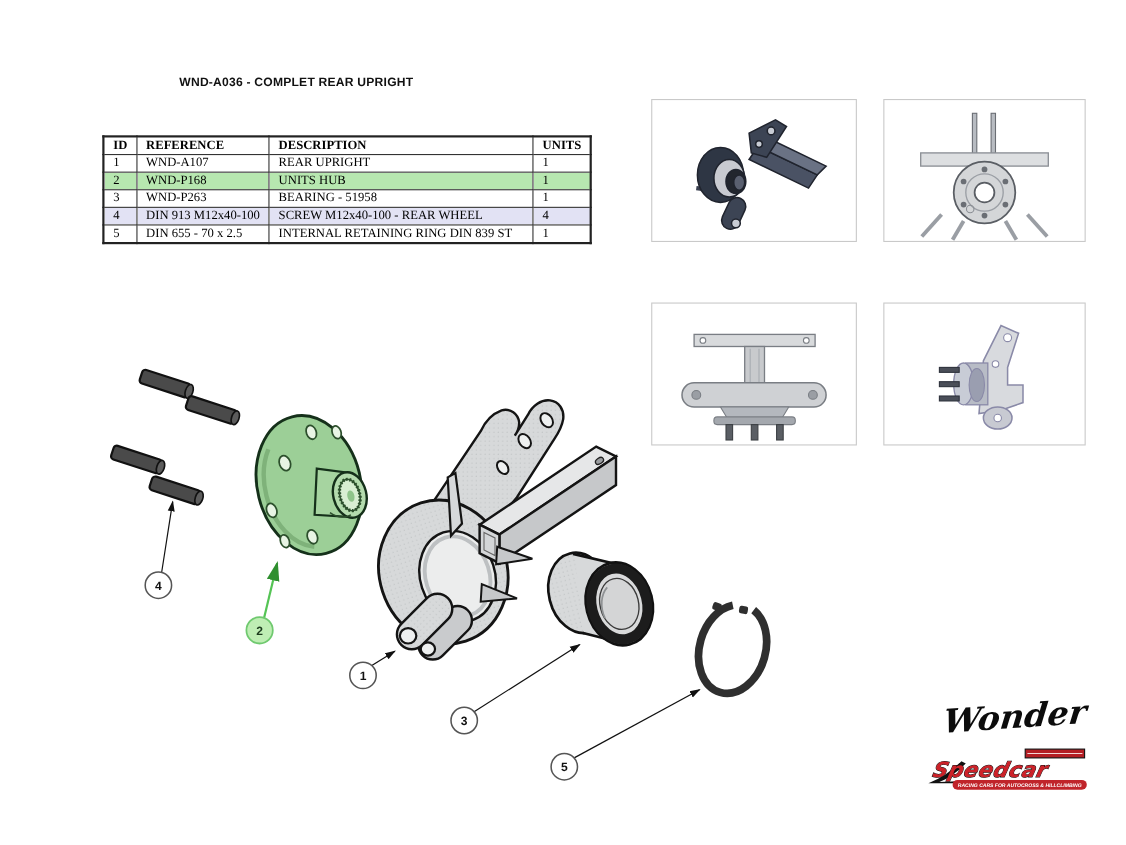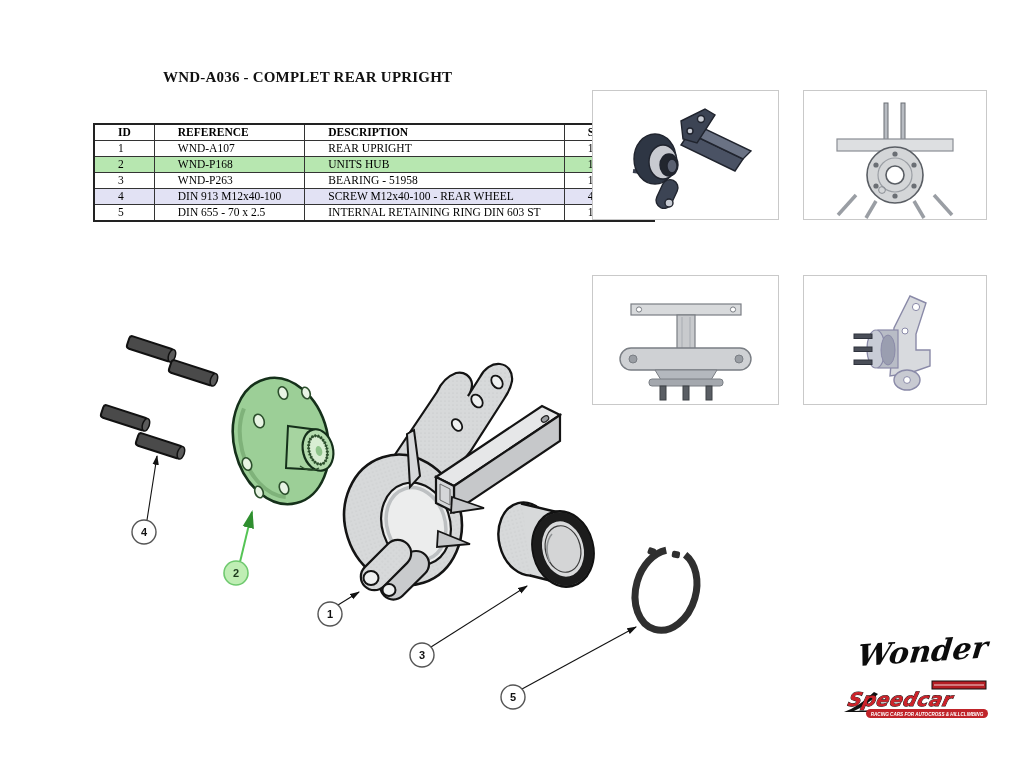--- a/index.html
+++ b/index.html
@@ -1,24 +1,24 @@
 <!DOCTYPE html>
 <html><head>
 <meta charset="utf-8">
 <style>
   html,body{margin:0;padding:0;background:#fff;}
   .sheet{position:relative;width:1024px;height:768px;background:#ffffff;overflow:hidden;
          font-family:"Liberation Sans",sans-serif;}
-  .title{position:absolute;left:163px;top:69px;font-size:15px;font-weight:bold;color:#111;
-         letter-spacing:0.2px;font-family:Liberation Serif, serif;}
+  .title{position:absolute;left:163px;top:69px;font-size:11px;font-weight:bold;color:#111;
+         letter-spacing:0.2px;}
   
   .bom{position:absolute;left:93px;top:123px;border-collapse:collapse;table-layout:fixed;
        font-family:"Liberation Serif",serif;font-size:11.5px;color:#000;background:#fff;
        border:2px solid #222;}
-  .bom th,.bom td{border:1px solid #333;padding:0 23px;height:15px;line-height:15px;
+  .bom th,.bom td{border:1px solid #333;padding:0 8px;height:15px;line-height:15px;
        white-space:nowrap;overflow:hidden;font-weight:normal;text-align:left;}
   .bom th{font-weight:bold;}
   .bom tr.row-green td{background:#b7e7b0;}
   .bom tr.row-lav td{background:#e2e2f4;}
   
   .thumb{position:absolute;background:#fff;border:1px solid #c9c9c9;}
   .thumb svg{display:block;}
   #thumbA{left:592px;top:90px;width:185px;height:128px;}
   #thumbB{left:803px;top:90px;width:182px;height:128px;}
   #thumbC{left:592px;top:275px;width:185px;height:128px;}
@@ -39,21 +39,21 @@
         <col style="width:23px">
         <col style="width:112px">
         <col style="width:240px">
         <col style="width:37px">
       </colgroup>
     <tbody>
         <tr>
       <th>ID</th>
       <th>REFERENCE</th>
       <th>DESCRIPTION</th>
-      <th>SCREW</th>
+      <th>UNITS</th>
     </tr>
     <tr>
       <td>1</td>
       <td>WND-A107</td>
       <td>REAR UPRIGHT</td>
       <td>1</td>
     </tr>
     <tr class="row-green">
       <td>2</td>
       <td>WND-P168</td>
@@ -68,21 +68,21 @@
     </tr>
     <tr class="row-lav">
       <td>4</td>
       <td>DIN 913 M12x40-100</td>
       <td>SCREW M12x40-100 - REAR WHEEL</td>
       <td>4</td>
     </tr>
     <tr>
       <td>5</td>
       <td>DIN 655 - 70 x 2.5</td>
-      <td>INTERNAL RETAINING RING DIN 603 ST</td>
+      <td>INTERNAL RETAINING RING DIN 839 ST</td>
       <td>1</td>
     </tr>
   </tbody>
     </table>
 
   <div id="thumbA" class="thumb">
     <svg width="185" height="128" viewBox="0 0 185 128">
       <g stroke="#20242e" stroke-width="1.4">
         <polygon points="96,42 150,68 142,80 88,54" fill="#4a5264"></polygon>
         <polygon points="96,42 104,34 158,60 150,68" fill="#6a7284"></polygon>

